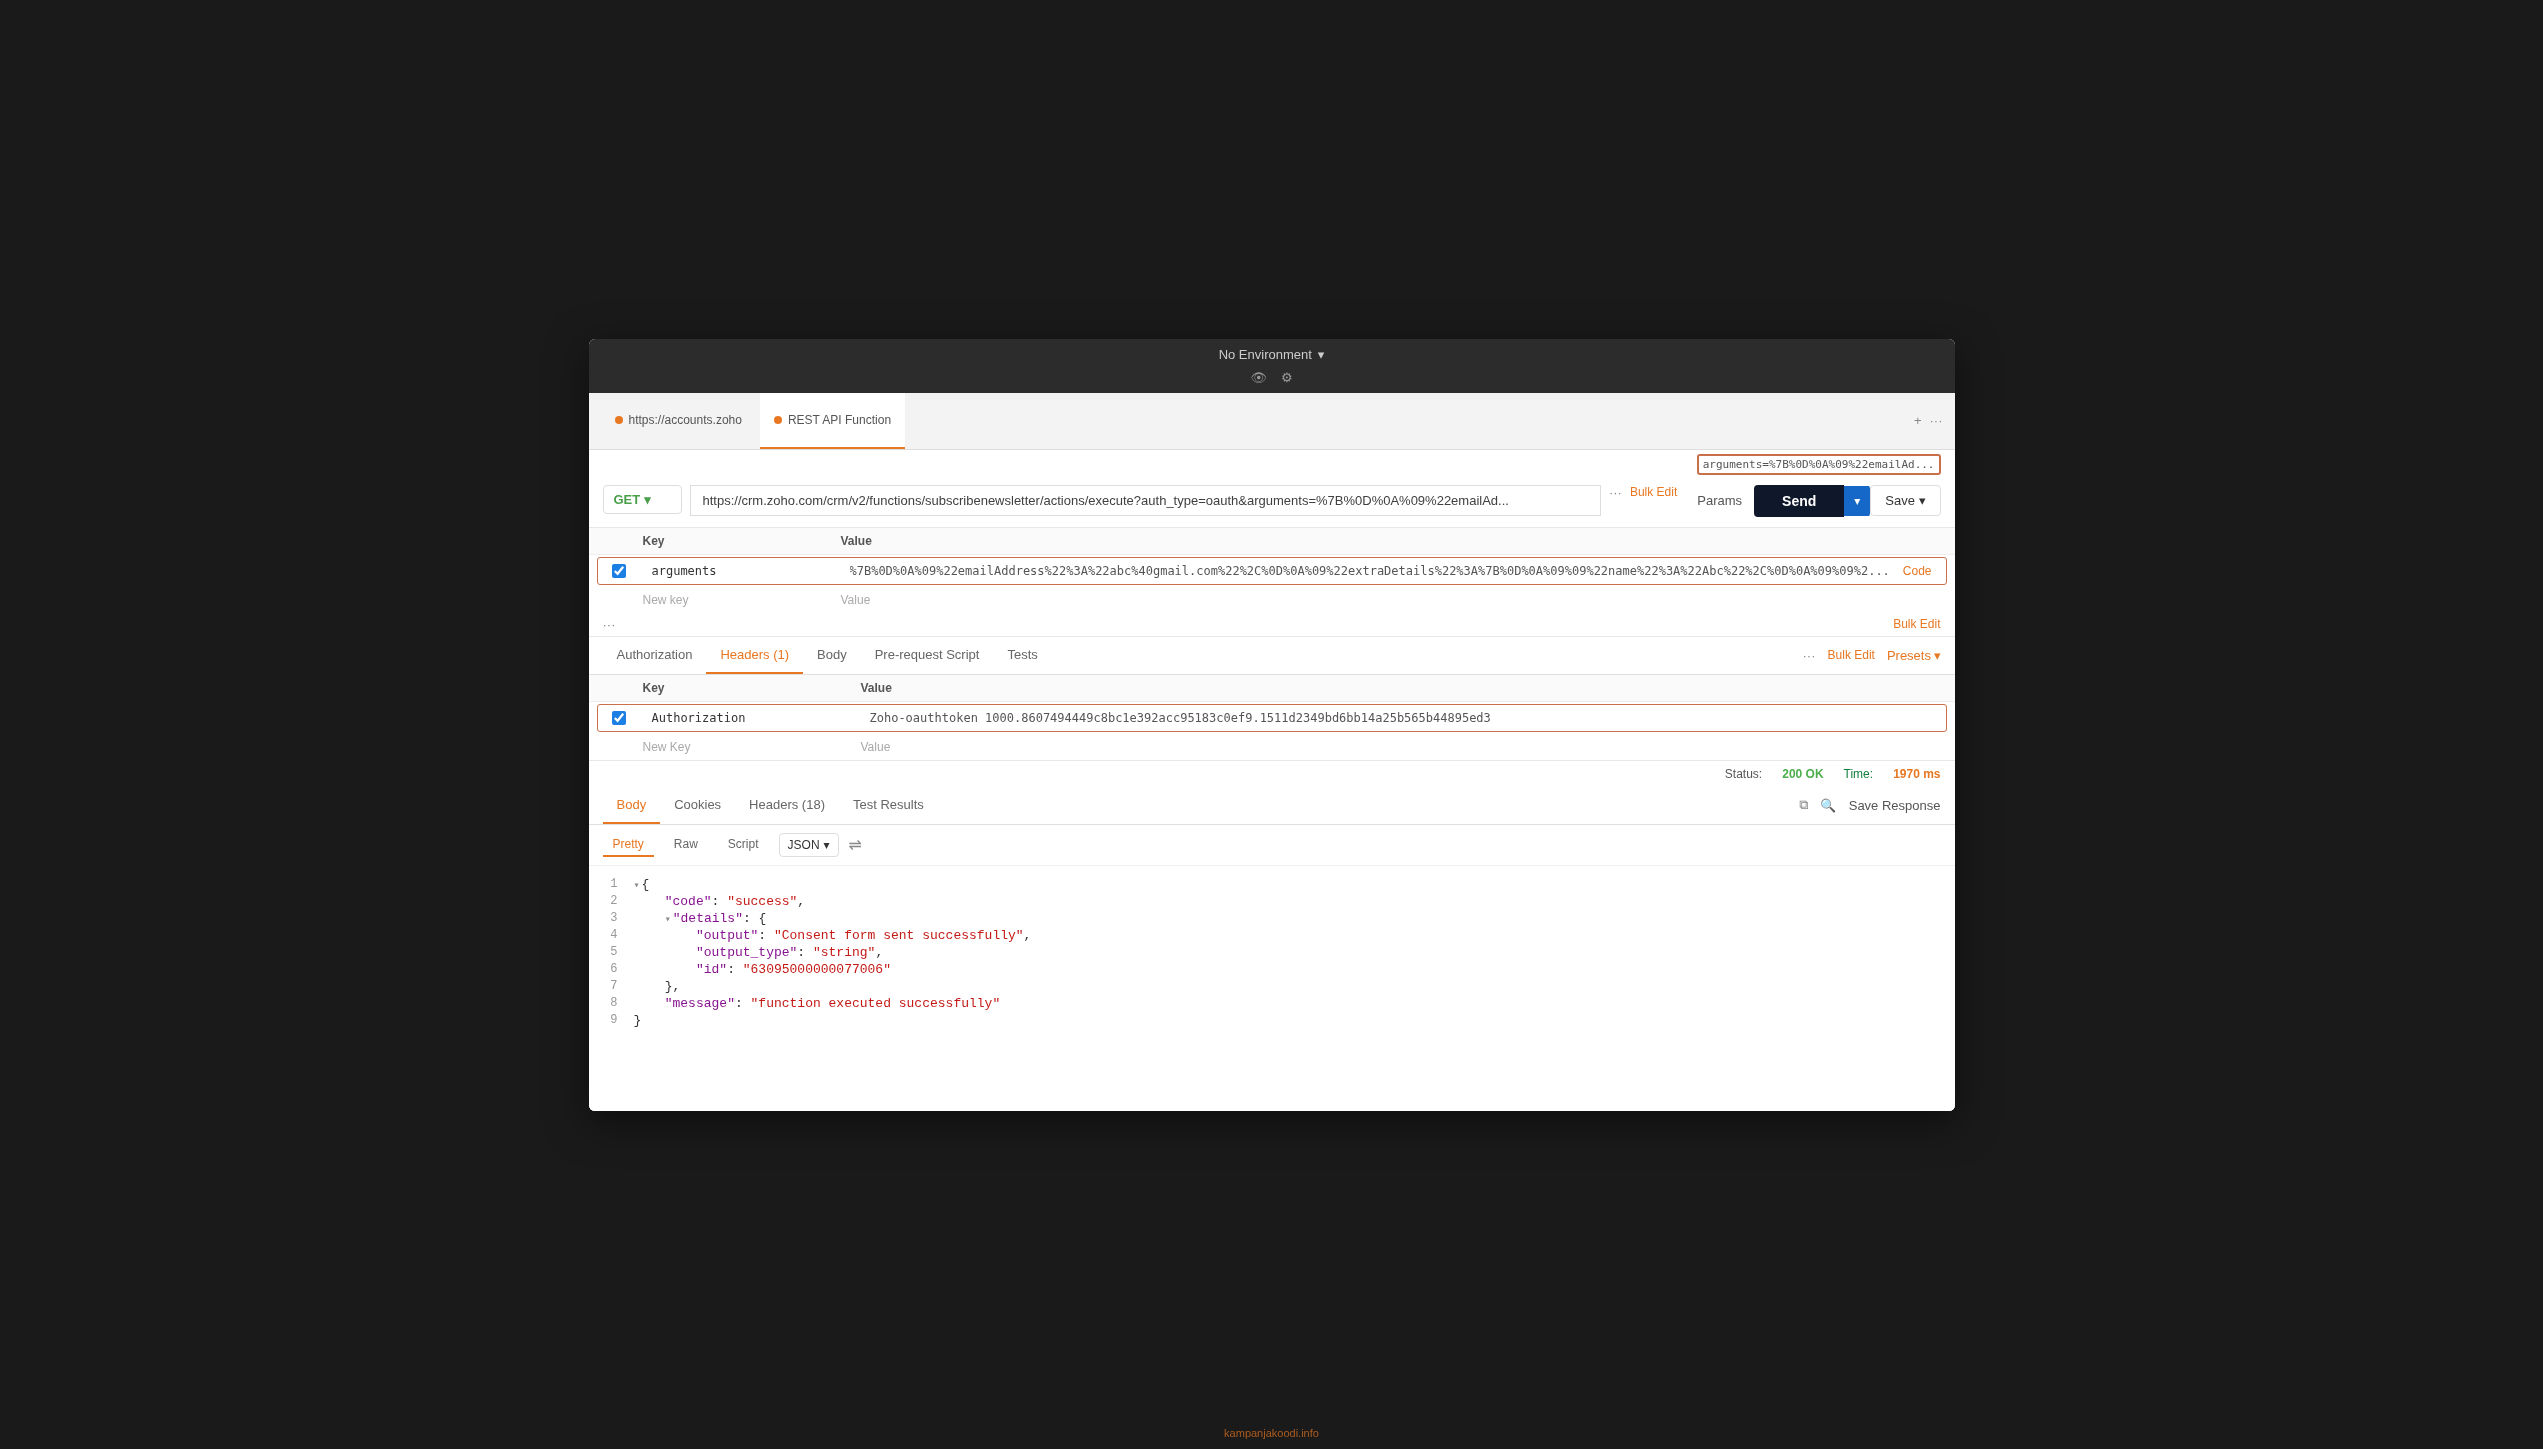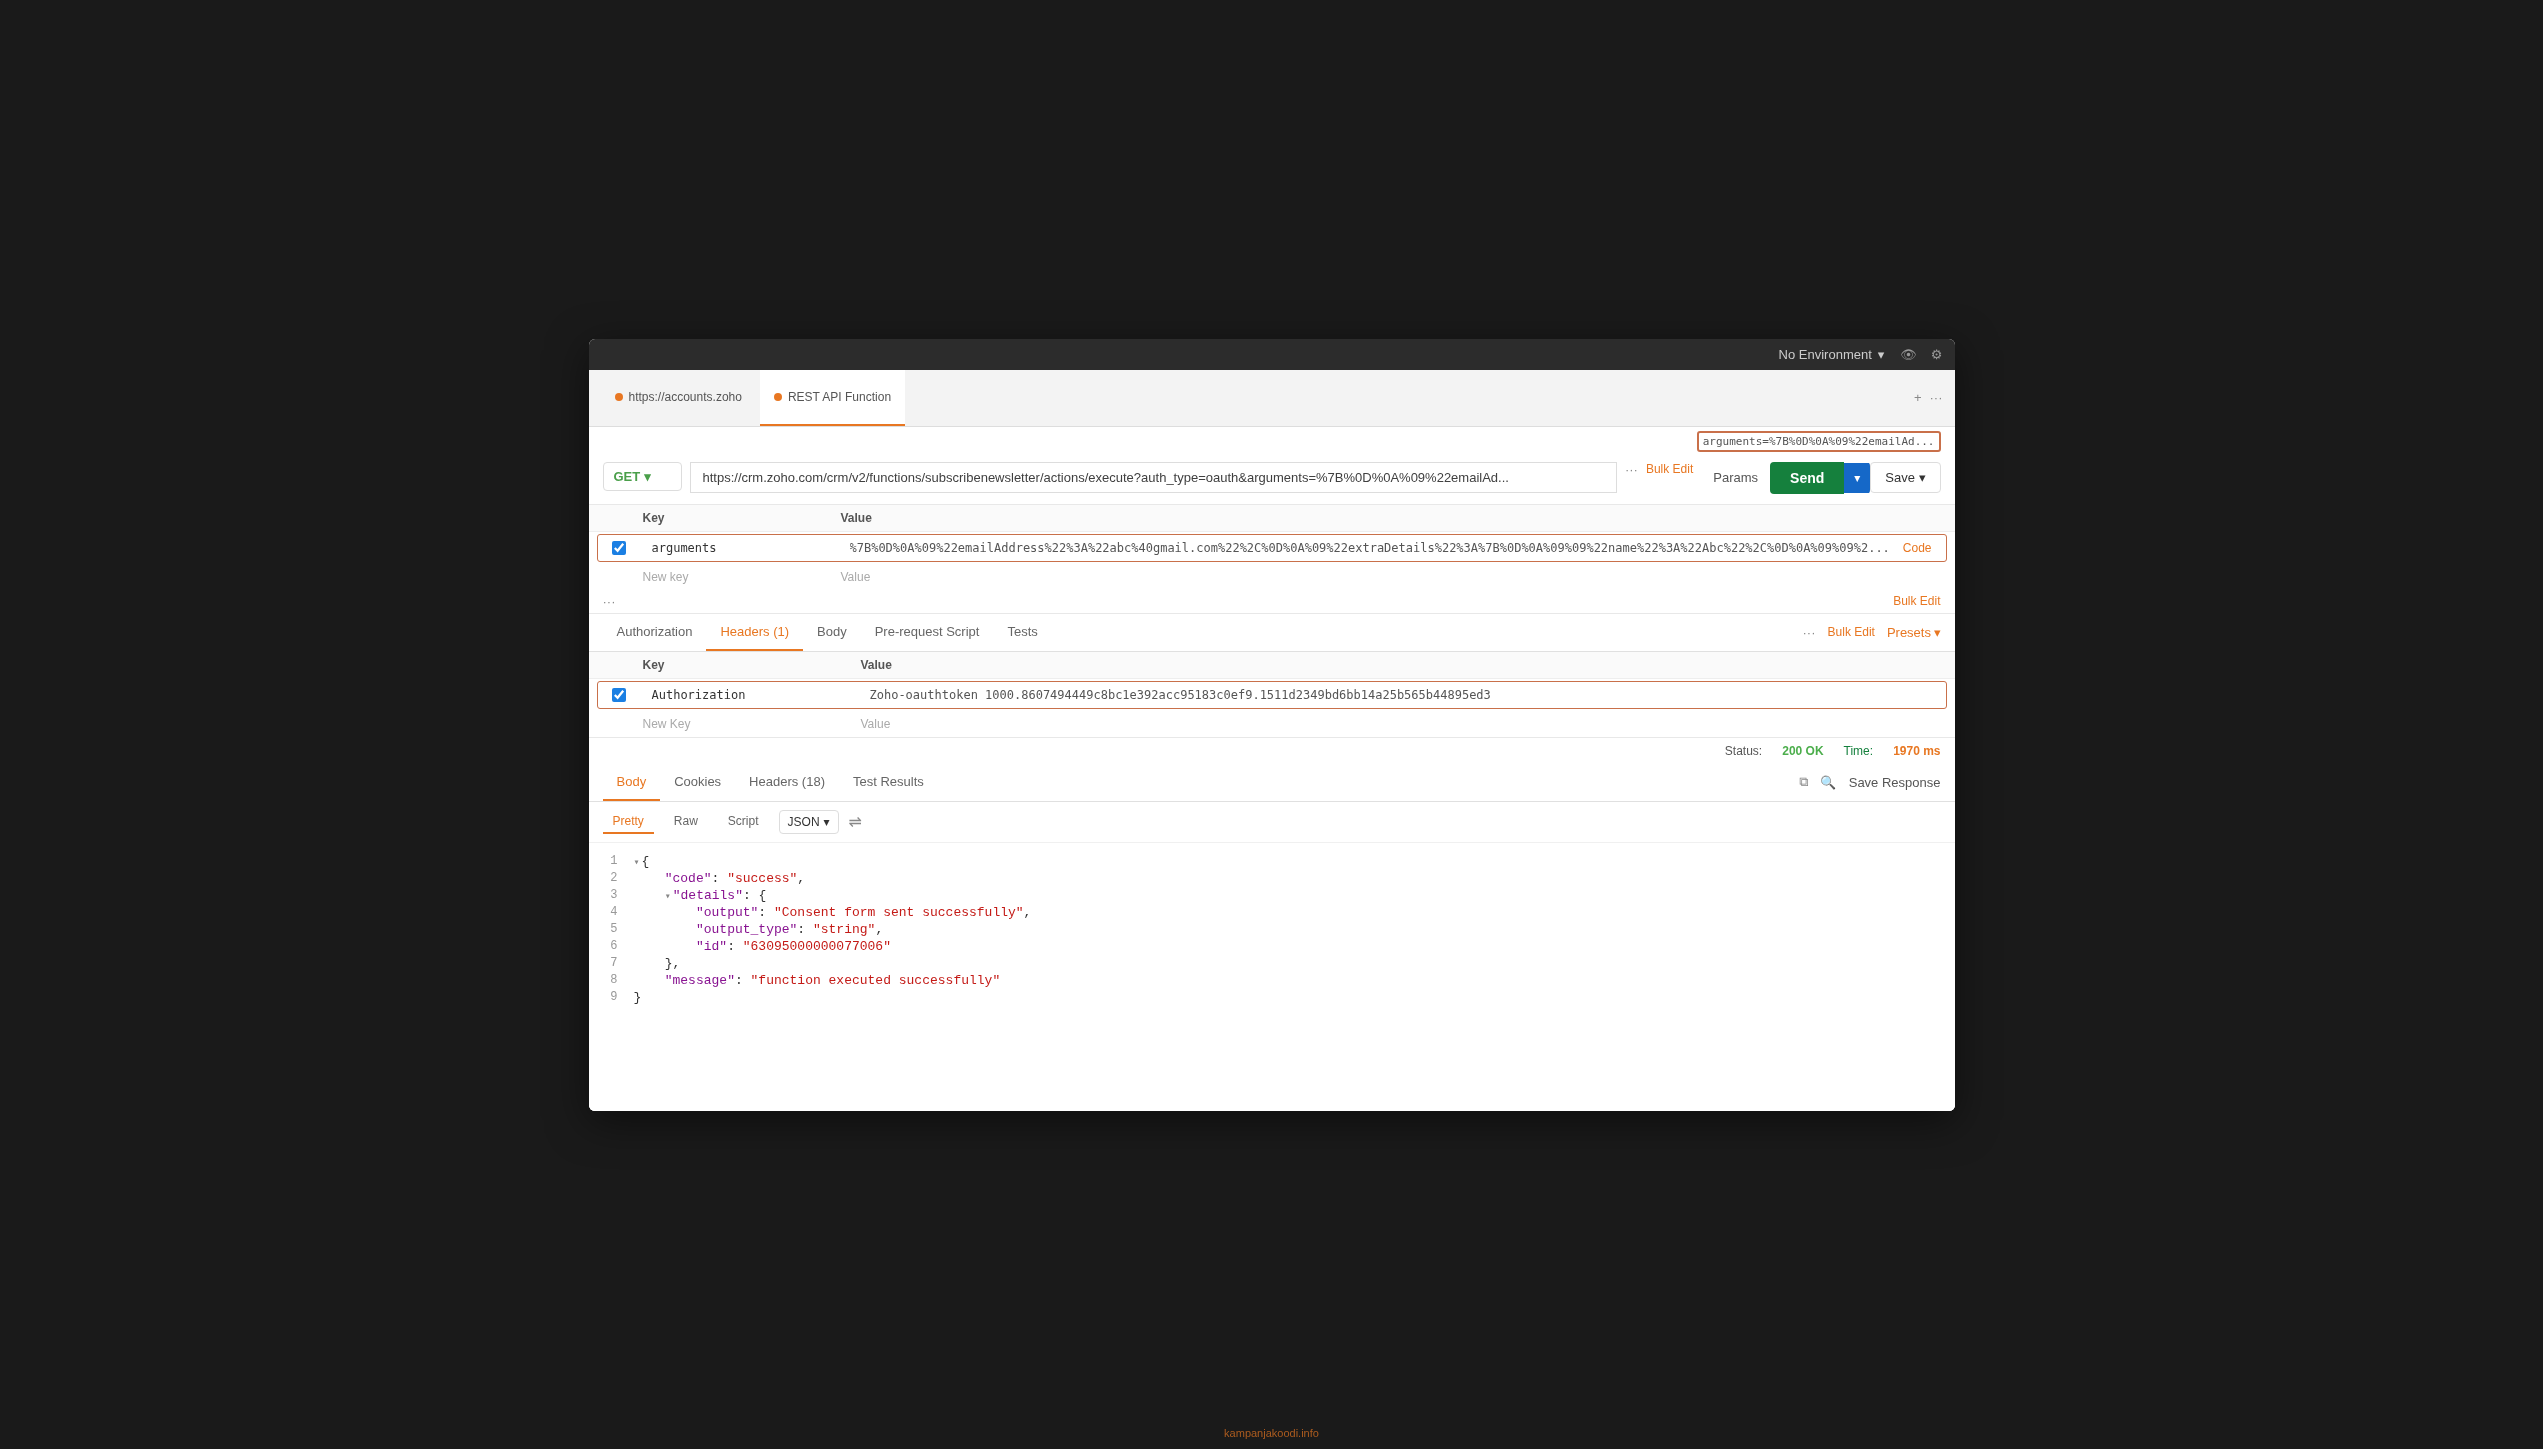--- a/index.html
+++ b/index.html
@@ -23,22 +23,22 @@
       display: flex;
       flex-direction: column;
     }
 
     
     .top-bar {
       background: #2c2c2c;
       display: flex;
       align-items: center;
       padding: 8px 12px;
-      gap: 16px;
-      justify-content: flex-end;
+      gap: 8px;
+      flex-direction: column;
     }
     .env-selector {
       color: #ccc;
       font-size: 13px;
       display: flex;
       align-items: center;
       gap: 6px;
     }
     .top-bar-icons {
       display: flex;
@@ -130,24 +130,24 @@
       cursor: pointer;
     }
     .send-btn {
       display: flex;
       align-items: center;
       gap: 0;
       border-radius: 4px;
       overflow: hidden;
     }
     .send-main {
-      background: #15803d;
+      background: #0f172a;
       color: #fff;
       border: none;
-      padding: 8px 20px;
+      padding: 8px 28px;
       font-size: 14px;
       font-weight: 600;
       cursor: pointer;
     }
     .send-arrow {
       background: #1568c8;
       color: #fff;
       border: none;
       padding: 8px 10px;
       cursor: pointer;

